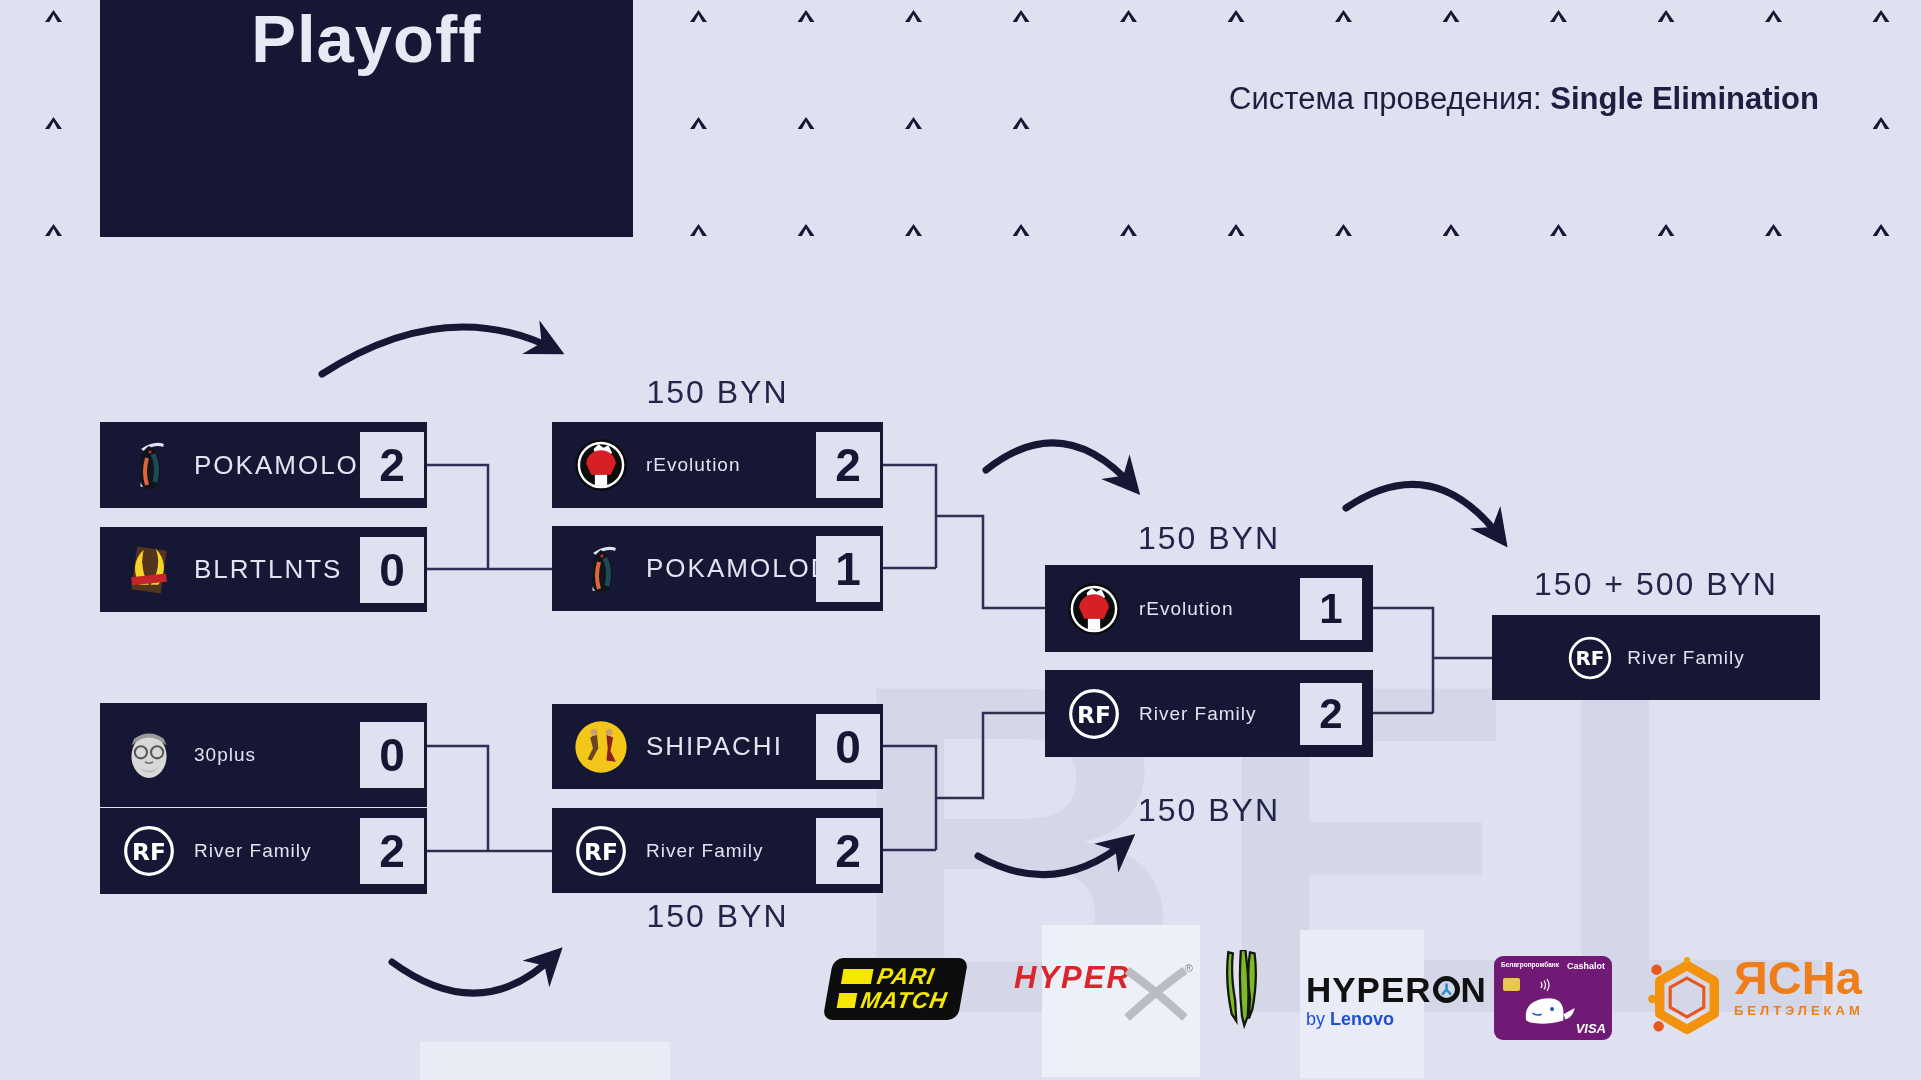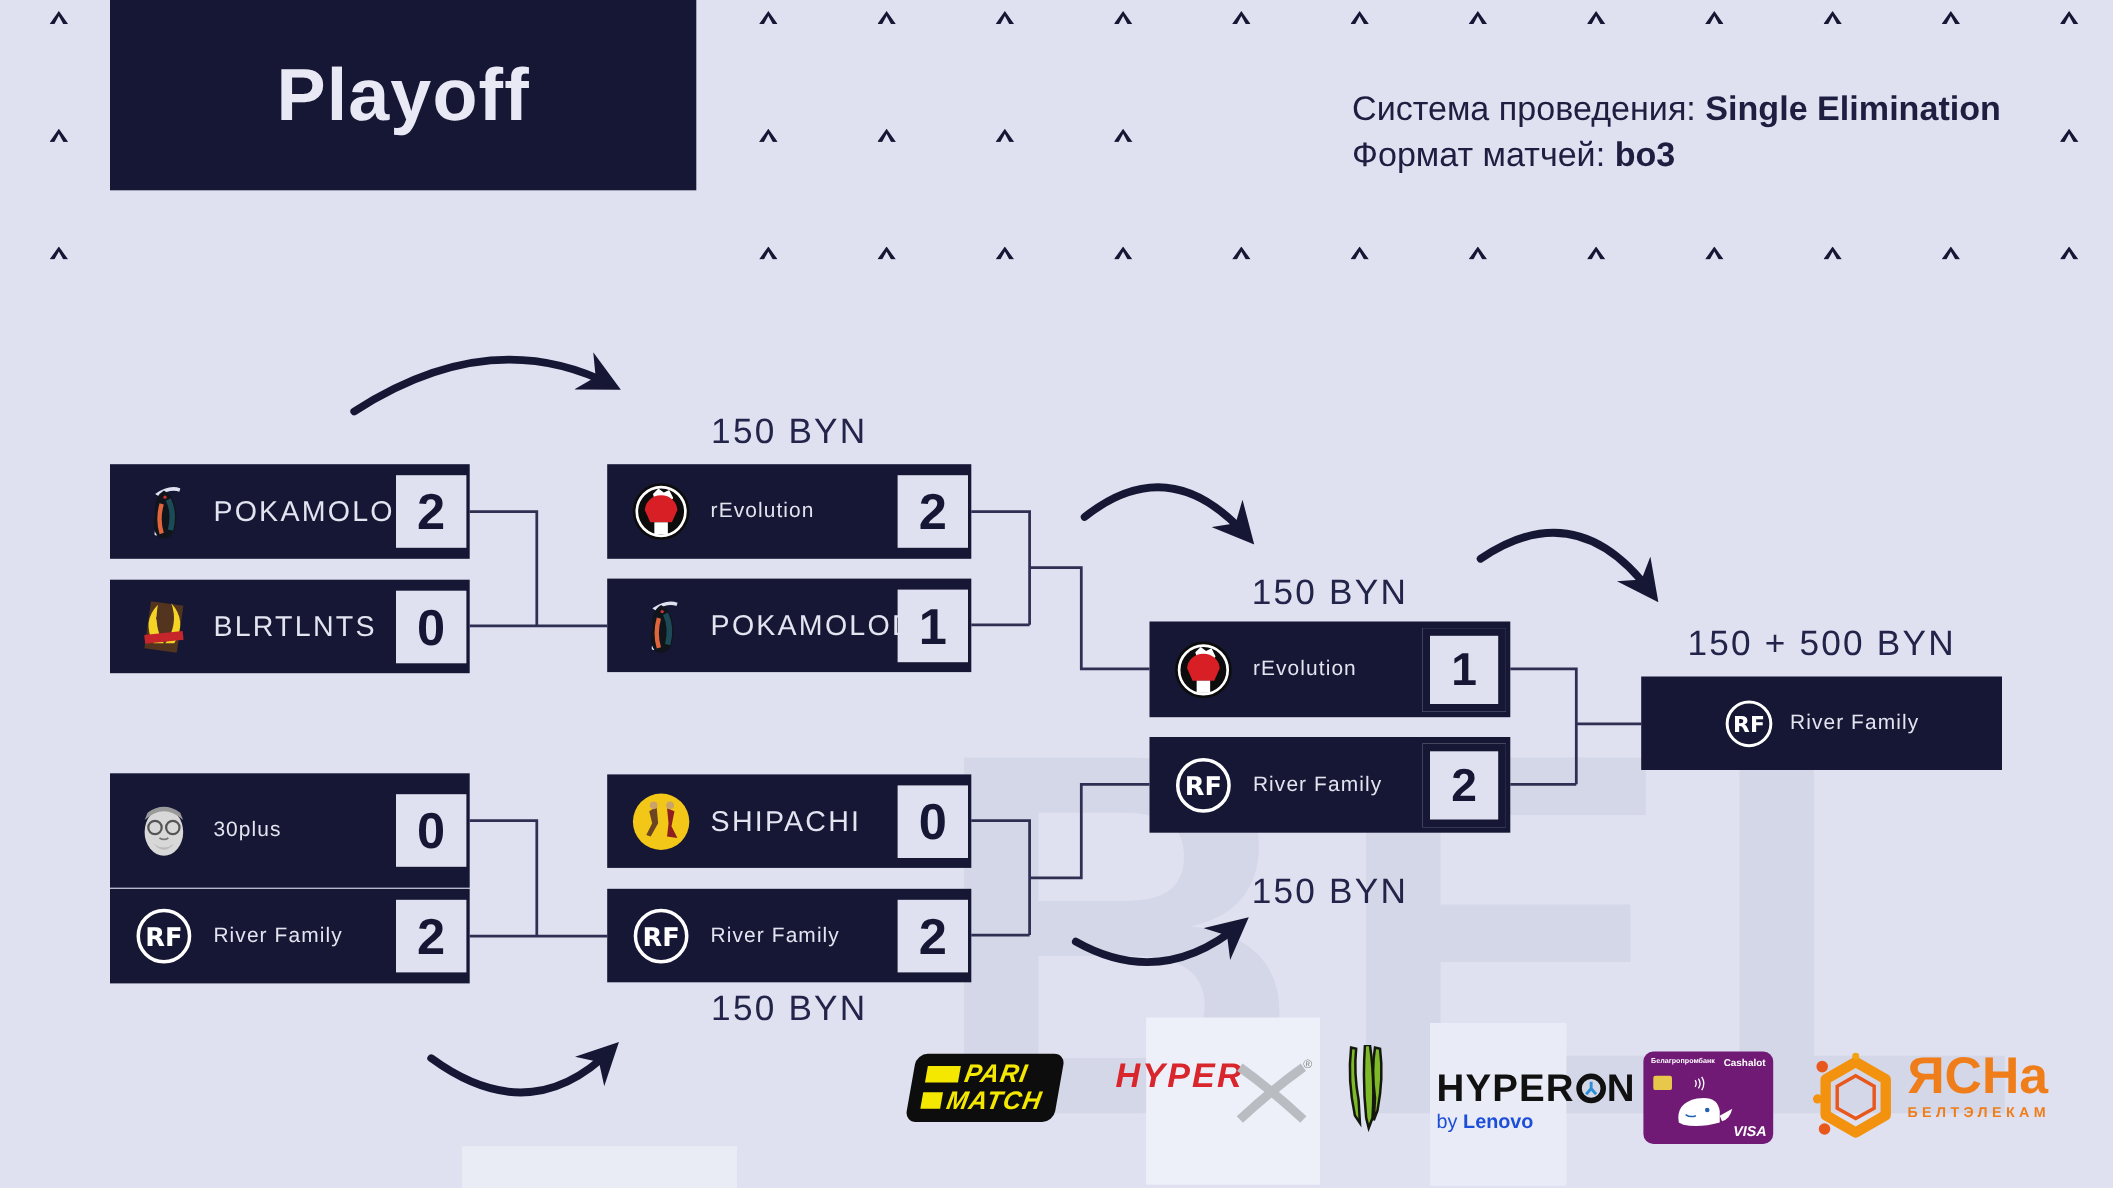--- a/index.html
+++ b/index.html
@@ -19,22 +19,22 @@
   .wblock{position:absolute;z-index:1}
   .wb1{left:1042px;top:925px;width:158px;height:152px;background:#eef0f9}
   .wb2{left:1300px;top:930px;width:124px;height:148px;background:#e9ecf6}
   .wb3{left:420px;top:1042px;width:250px;height:38px;background:#e9ebf5}
 
   
   .tri{position:absolute;width:17px;height:12px;background:var(--navy);z-index:2;
        clip-path:polygon(50% 0,100% 100%,74% 100%,50% 38%,26% 100%,0 100%)}
 
   
-  .title-box{position:absolute;left:100px;top:0;width:533px;height:173px;background:var(--navy);
-             display:flex;align-items:center;justify-content:center;z-index:3}
+  .title-box{position:absolute;left:100px;top:0;width:533px;height:237px;background:var(--navy);
+             display:flex;align-items:flex-start;justify-content:center;z-index:3}
   .title-box h1{color:var(--light);font-size:67px;font-weight:600;letter-spacing:1px}
 
   
   .header-info{position:absolute;right:102px;top:78px;text-align:left;color:#1d1e40;
                font-size:31px;line-height:42px;z-index:3}
   .header-info b{font-weight:800}
 
   
   .team-box{position:absolute;background:var(--navy);display:flex;align-items:center;z-index:4}
   .logo{width:54px;height:54px;margin:0 18px 0 22px;flex:none;display:inline-flex}
@@ -141,24 +141,20 @@
 
   <div class="title-box">
     <h1>Playoff</h1>
   </div>
 
   <div class="header-info">
     <div>
       <span>Система проведения:</span>
       <b>Single Elimination</b>
     </div>
-    <div>
-      <span>Формат матчей:</span>
-      <b>bo3</b>
-    </div>
   </div>
 
   <svg class="overlay" width="1921" height="1080" viewBox="0 0 1921 1080">
     <defs>
       <marker id="ah" markerWidth="5.4" markerHeight="5.4" viewBox="0 0 10 10" refX="7.5" refY="5" orient="auto">
         <path d="M0 0 L10 5 L0 10 L3.2 5 Z" fill="#161734"></path>
       </marker>
     </defs>
     <path fill="none" stroke="#2e2f52" stroke-width="2.5" d="M427 465H488V569H552M427 569H488M427 746H488V851H552M427 851H488M883 465H936V568M883 568H936M936 516H983V608H1045M883 746H936V850M883 850H936M936 798H983V713H1045M1373 608H1433V713M1373 713H1433M1433 658H1492"></path>
     <g fill="none" stroke="#161734" stroke-width="7" stroke-linecap="round">

